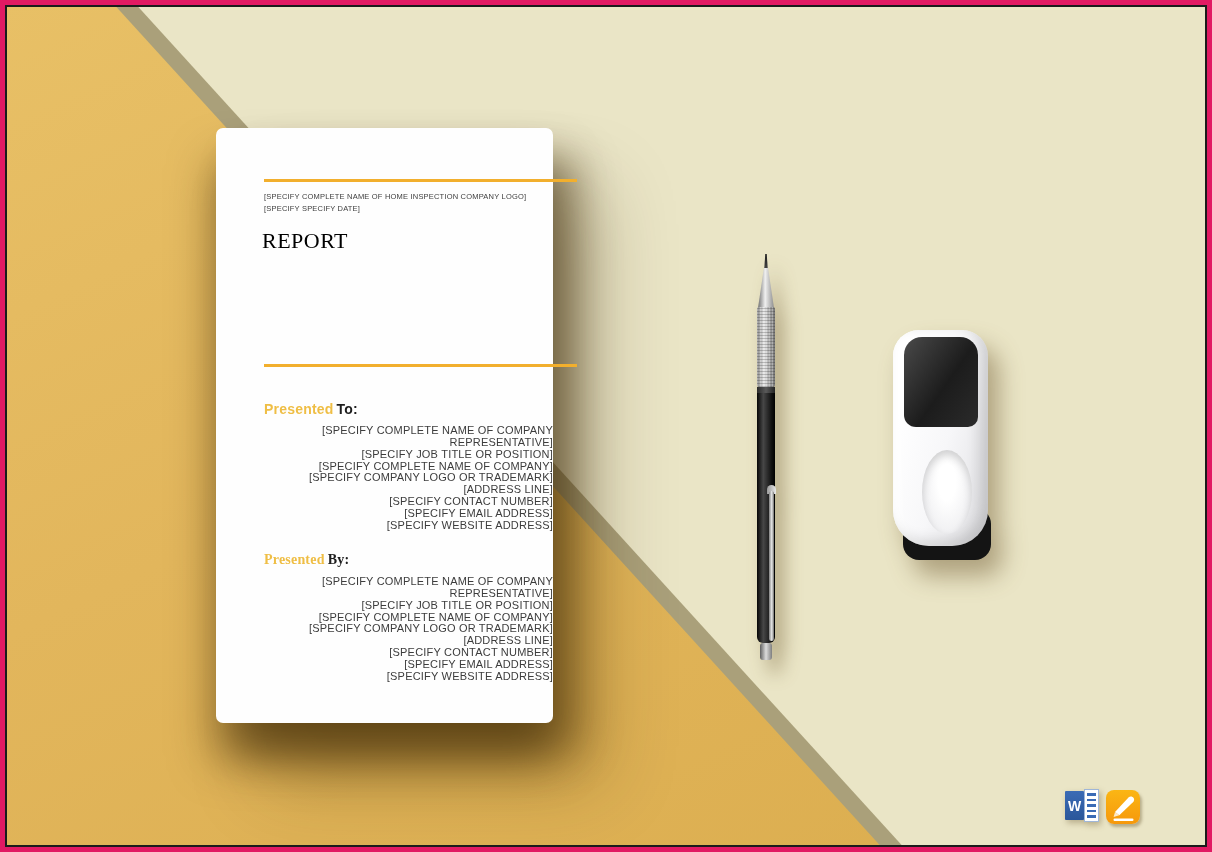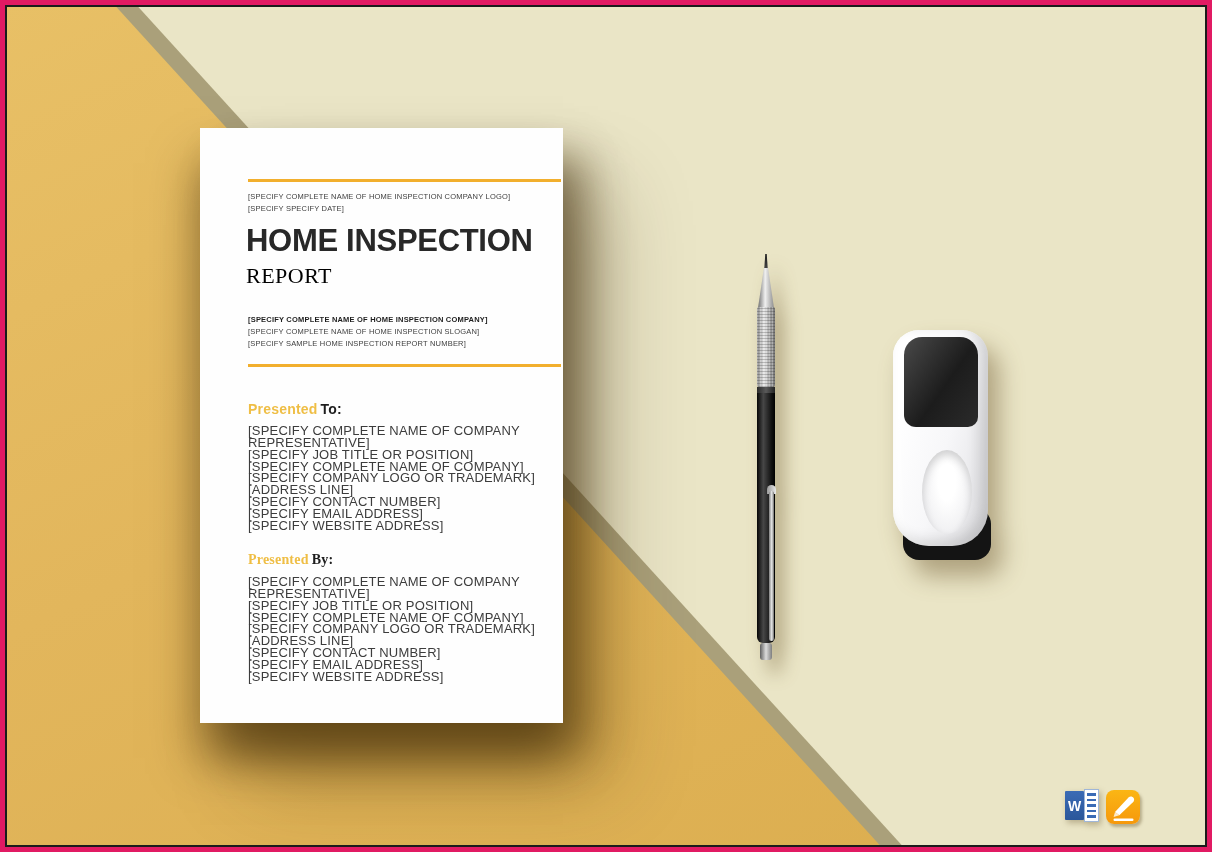--- a/index.html
+++ b/index.html
@@ -21,45 +21,46 @@
     clip-path: polygon(0 0, 110px 0, 886px 100%, 0 100%);
     background: linear-gradient(155deg,#E8C066 0%, #E2B65C 45%, #DBAD4E 100%);
   }
 
   
   .frame-outer { position:absolute; inset:0; border:5px solid #E11A63; z-index:60; pointer-events:none; }
   .frame-inner { position:absolute; inset:5px; border:2px solid #1B1B1B; z-index:60; pointer-events:none; }
 
   
   .paper {
-    position:absolute; left:200px; top:128px; width:363px; height:595px;
+    position:absolute; left:216px; top:128px; width:337px; height:595px;
     background:#FEFEFE; z-index:10;
     box-shadow: 0 35px 45px rgba(60,40,5,.5),
                 26px 30px 40px rgba(60,40,5,.38),
                 48px 60px 75px rgba(60,40,5,.25);
+    border-radius: 7px;
   }
   .rule { position:absolute; left:48px; width:313px; height:3px; background:#F2AF2D; }
   .rule-top { top:51px; }
   .rule-mid { top:236px; }
 
   .hdr-block { position:absolute; left:48px; top:63px; font-size:7.5px; line-height:12px; color:#3C3C3C; letter-spacing:.2px; }
   .title-block { position:absolute; left:46px; top:95px; color:#282828; }
   .title-l1 { font-size:31px; font-weight:700; line-height:35px; letter-spacing:-.3px; }
   .title-l2 { font-size:22px; font-weight:400; line-height:35px; color:#000000; letter-spacing:.5px;font-family:Liberation Serif, serif; }
 
   .sub-block { position:absolute; left:48px; top:186px; font-size:7.5px; line-height:11.8px; color:#3C3C3C; letter-spacing:.2px; }
   .sub-bold { font-weight:700; color:#1E1E1E; }
 
   .presented-label { position:absolute; left:48px; font-size:14px; font-weight:700; color:#1E1E1E; letter-spacing:.2px; }
   .presented-to-label { top:273px; }
   .presented-by-label { top:424px;font-family:Liberation Serif, serif; }
   .accent-word { color:#EFBE45; }
   .rest-word { margin-left:3px; }
 
-  .ph-list { position:absolute; left:48px; font-size:13px; line-height:11.85px; color:#3C3C3C; letter-spacing:.2px; }
+  .ph-list { position:absolute; left:48px; font-size:11px; line-height:11.85px; color:#3C3C3C; letter-spacing:.2px;text-align:right; }
   .ph-list-to { top:297px; }
   .ph-list-by { top:448px; }
 
   
   .pen { position:absolute; left:743px; top:254px; width:46px; height:406px; z-index:20;
          filter: drop-shadow(9px 13px 9px rgba(88,64,18,.38)); }
   .pen * { position:absolute; }
   .pen-lead { left:21px; top:0; width:4px; height:18px; background:linear-gradient(180deg,#1c1c1c,#4d4d4d);
               clip-path:polygon(32% 0,68% 0,100% 100%,0 100%); }
   .pen-cone { left:15px; top:14px; width:16px; height:40px;
@@ -118,29 +119,23 @@
 
   <div class="paper">
     <div class="rule rule-top"></div>
 
     <div class="hdr-block">
       <div>[SPECIFY COMPLETE NAME OF HOME INSPECTION COMPANY LOGO]</div>
       <div>[SPECIFY SPECIFY DATE]</div>
     </div>
 
     <div class="title-block">
-      <div class="title-l1">HOME INSPECTION</div>
       <div class="title-l2">REPORT</div>
     </div>
 
-    <div class="sub-block">
-      <div class="sub-bold">[SPECIFY COMPLETE NAME OF HOME INSPECTION COMPANY]</div>
-      <div>[SPECIFY COMPLETE NAME OF HOME INSPECTION SLOGAN]</div>
-      <div>[SPECIFY SAMPLE HOME INSPECTION REPORT NUMBER]</div>
-    </div>
 
     <div class="rule rule-mid"></div>
 
     <div class="presented-label presented-to-label">
       <span class="accent-word">Presented</span><span class="rest-word">To:</span>
     </div>
 
     <div class="ph-list ph-list-to">
       <div>[SPECIFY COMPLETE NAME OF COMPANY REPRESENTATIVE]</div>
       <div>[SPECIFY JOB TITLE OR POSITION]</div>

